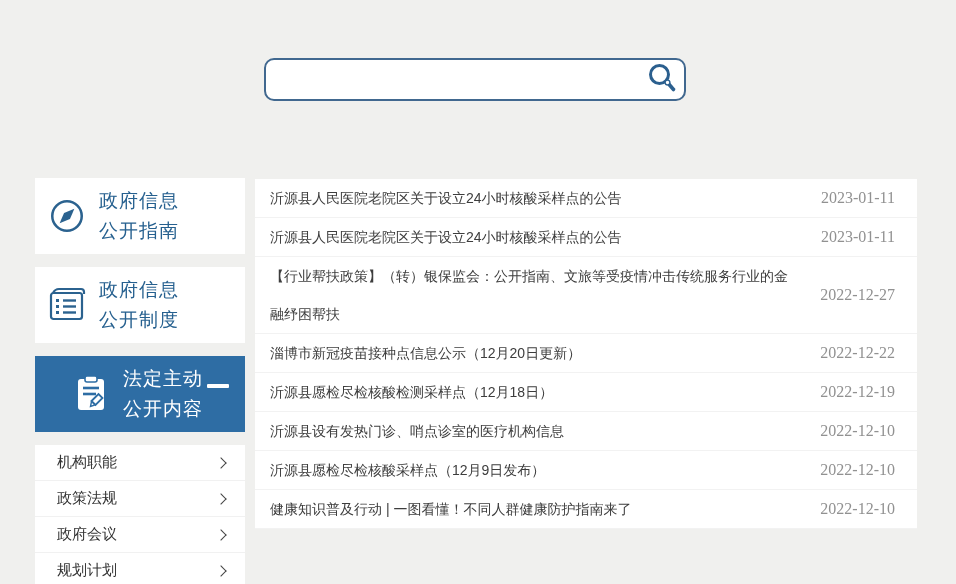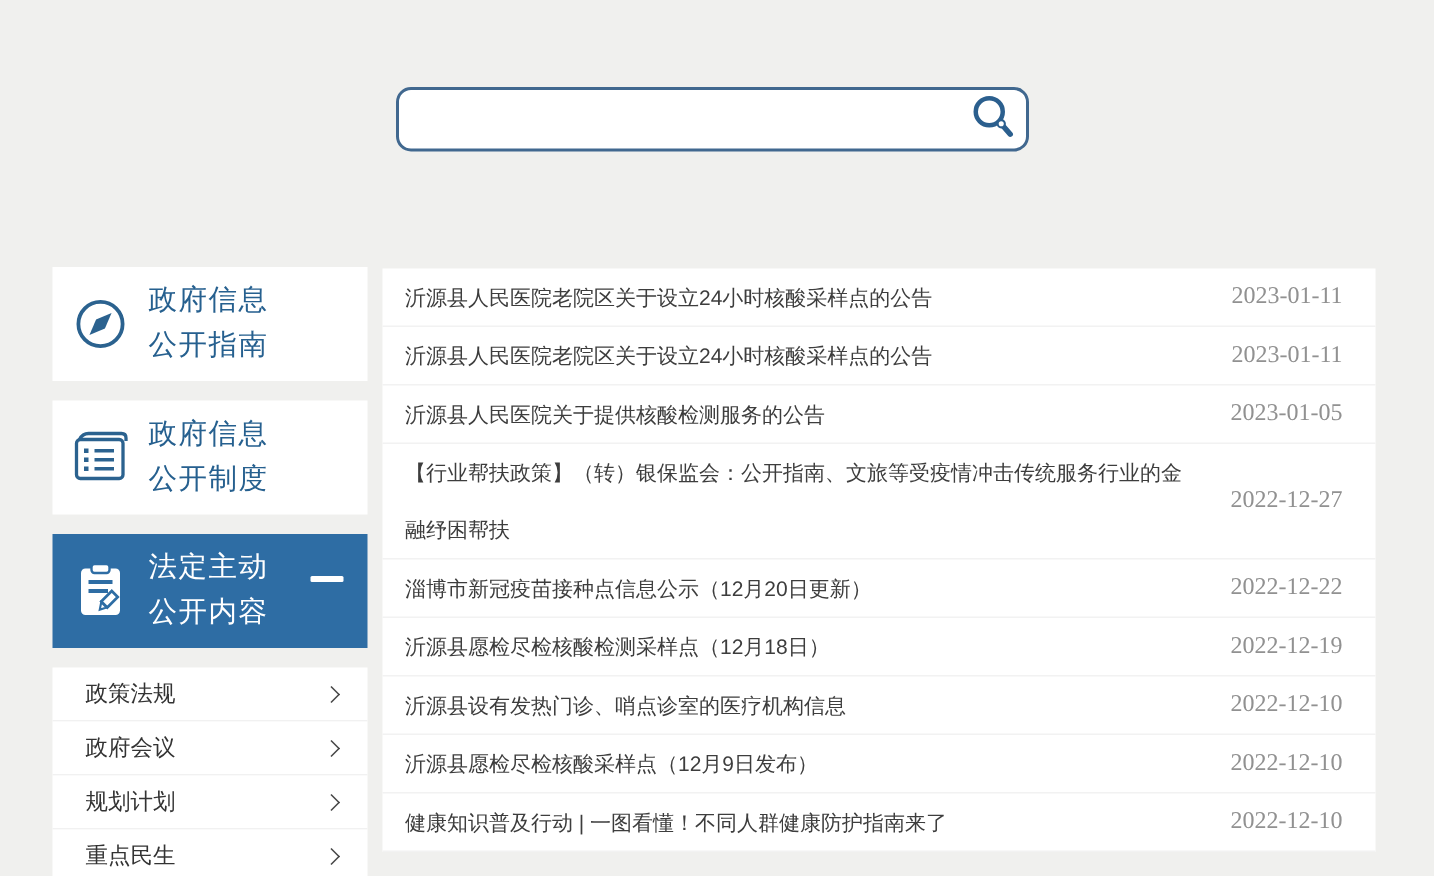--- a/index.html
+++ b/index.html
@@ -36,21 +36,21 @@
     height:76px; margin-bottom:13px; background:#fff;
     display:flex; align-items:center; cursor:pointer; position:relative;
   }
   .menu-icon-box {
     width:64px; display:flex; align-items:center; justify-content:center;
     flex-shrink:0;
   }
   .menu-label {
     font-size:19px; letter-spacing:1px; color:#26608f; line-height:30px;
   }
-  .menu-item.active { background:#2e6da4; }
+  .menu-item.active { background:#2e6da4;padding-left:24px; }
   .menu-item.active .menu-label { color:#fff; }
   .minus-bar {
     position:absolute; right:16px; top:28px;
     width:22px; height:4px; background:#fff; border-radius:1px;
   }
 
   .sub-list { margin-top:3px; }
   .sub-item {
     height:36px; background:#fff;
     display:flex; align-items:center; justify-content:space-between;
@@ -145,20 +145,24 @@
     </span>
     <span class="menu-label">
       <span style="display:block">法定主动</span>
       <span style="display:block">公开内容</span>
     </span>
     <span class="minus-bar"></span>
   </div>
 
   <div class="sub-list">
     <div class="sub-item">
+      <span class="sub-label">机构职能</span>
+      <span class="chev"></span>
+    </div>
+    <div class="sub-item">
       <span class="sub-label">政策法规</span>
       <span class="chev"></span>
     </div>
     <div class="sub-item">
       <span class="sub-label">政府会议</span>
       <span class="chev"></span>
     </div>
     <div class="sub-item">
       <span class="sub-label">规划计划</span>
       <span class="chev"></span>
@@ -177,24 +181,20 @@
 <div class="content">
   <div class="row" style="border-top:none">
     <span class="row-title">沂源县人民医院老院区关于设立24小时核酸采样点的公告</span>
     <span class="row-date">2023-01-11</span>
   </div>
   <div class="row">
     <span class="row-title">沂源县人民医院老院区关于设立24小时核酸采样点的公告</span>
     <span class="row-date">2023-01-11</span>
   </div>
   <div class="row">
-    <span class="row-title">沂源县人民医院关于提供核酸检测服务的公告</span>
-    <span class="row-date">2023-01-05</span>
-  </div>
-  <div class="row">
     <span class="row-title">【行业帮扶政策】（转）银保监会：公开指南、文旅等受疫情冲击传统服务行业的金融纾困帮扶</span>
     <span class="row-date">2022-12-27</span>
   </div>
   <div class="row">
     <span class="row-title">淄博市新冠疫苗接种点信息公示（12月20日更新）</span>
     <span class="row-date">2022-12-22</span>
   </div>
   <div class="row">
     <span class="row-title">沂源县愿检尽检核酸检测采样点（12月18日）</span>
     <span class="row-date">2022-12-19</span>

